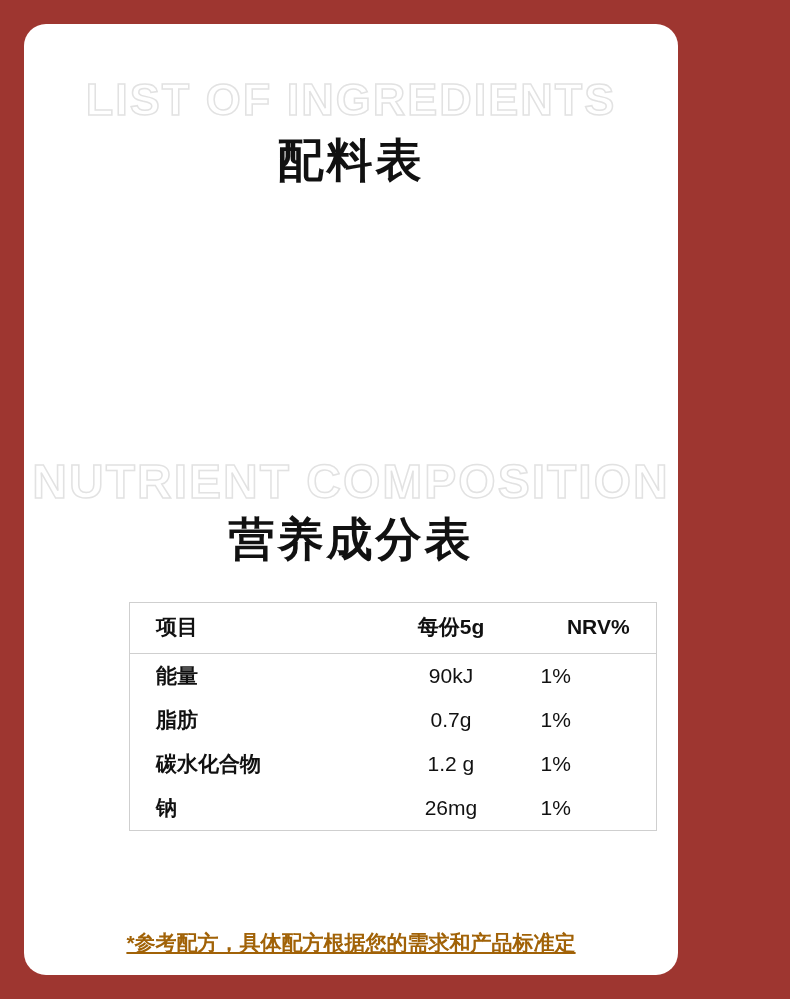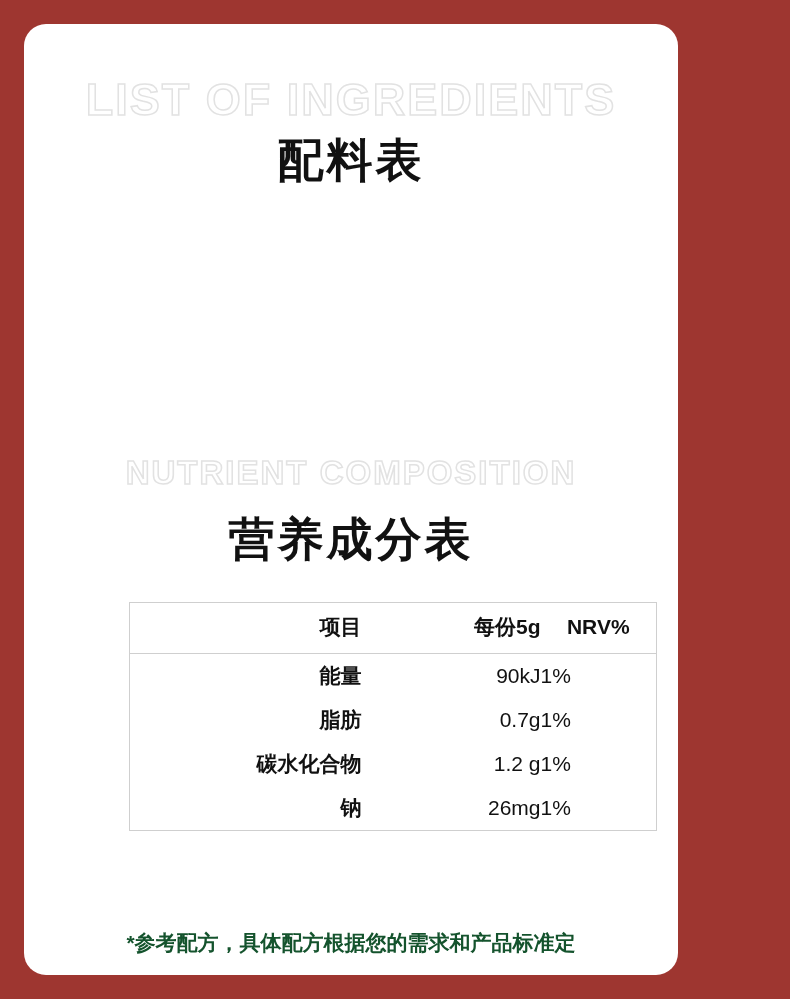--- a/index.html
+++ b/index.html
@@ -37,21 +37,21 @@
     letter-spacing: 2px;
     white-space: nowrap;
     user-select: none;
   }
   #ghost-ingredients {
     top: 50px;
     font-size: 45px;
   }
   #ghost-nutrient {
     top: 430px;
-    font-size: 33px;
+    font-size: 48px;
   }
 
   .section-title {
     position: absolute;
     left: 0;
     width: 100%;
     text-align: center;
     font-size: 46px;
     font-weight: bold;
     color: #111111;
@@ -85,43 +85,44 @@
     padding: 6px 0;
     font-size: 21px;
     color: #111111;
     vertical-align: middle;
   }
   .nutri-table thead th {
     font-weight: bold;
     border-bottom: 1px solid #cfcfcf;
     padding: 10px 0 12px 0;
   }
-  .col-item  { width: 44%; text-align: right;   padding-left: 26px !important; }
-  .col-serv  { width: 34%; text-align: right;   }
+  .col-item  { width: 44%; text-align: left;   padding-left: 26px !important; }
+  .col-serv  { width: 34%; text-align: center;   }
   .col-nrv   { width: 22%; }
 
   .nutri-table tbody td { padding: 8px 0; }
   .nutri-table tbody tr td.col-item { font-weight: bold; }
   .nutri-table tbody tr.sub td.col-item {
     font-weight: normal;
     padding-left: 30px !important;
     font-size: 20px;
   }
   .nutri-table tbody td.col-serv,
   .nutri-table tbody td.col-nrv { font-weight: normal; }
 
   .footnote {
     position: absolute;
     left: 0;
     top: 905px;
     width: 100%;
     text-align: center;
     font-size: 21px;
     font-weight: bold;
-    color: #14532d;
+    color: #a16207;
+    text-decoration: underline;
   }
 </style>
 </head>
 <body>
 
 <div class="page">
 
   <div class="ghost" id="ghost-ingredients">LIST OF INGREDIENTS</div>
 
   <div class="section-title" id="title-ingredients">配料表</div>

